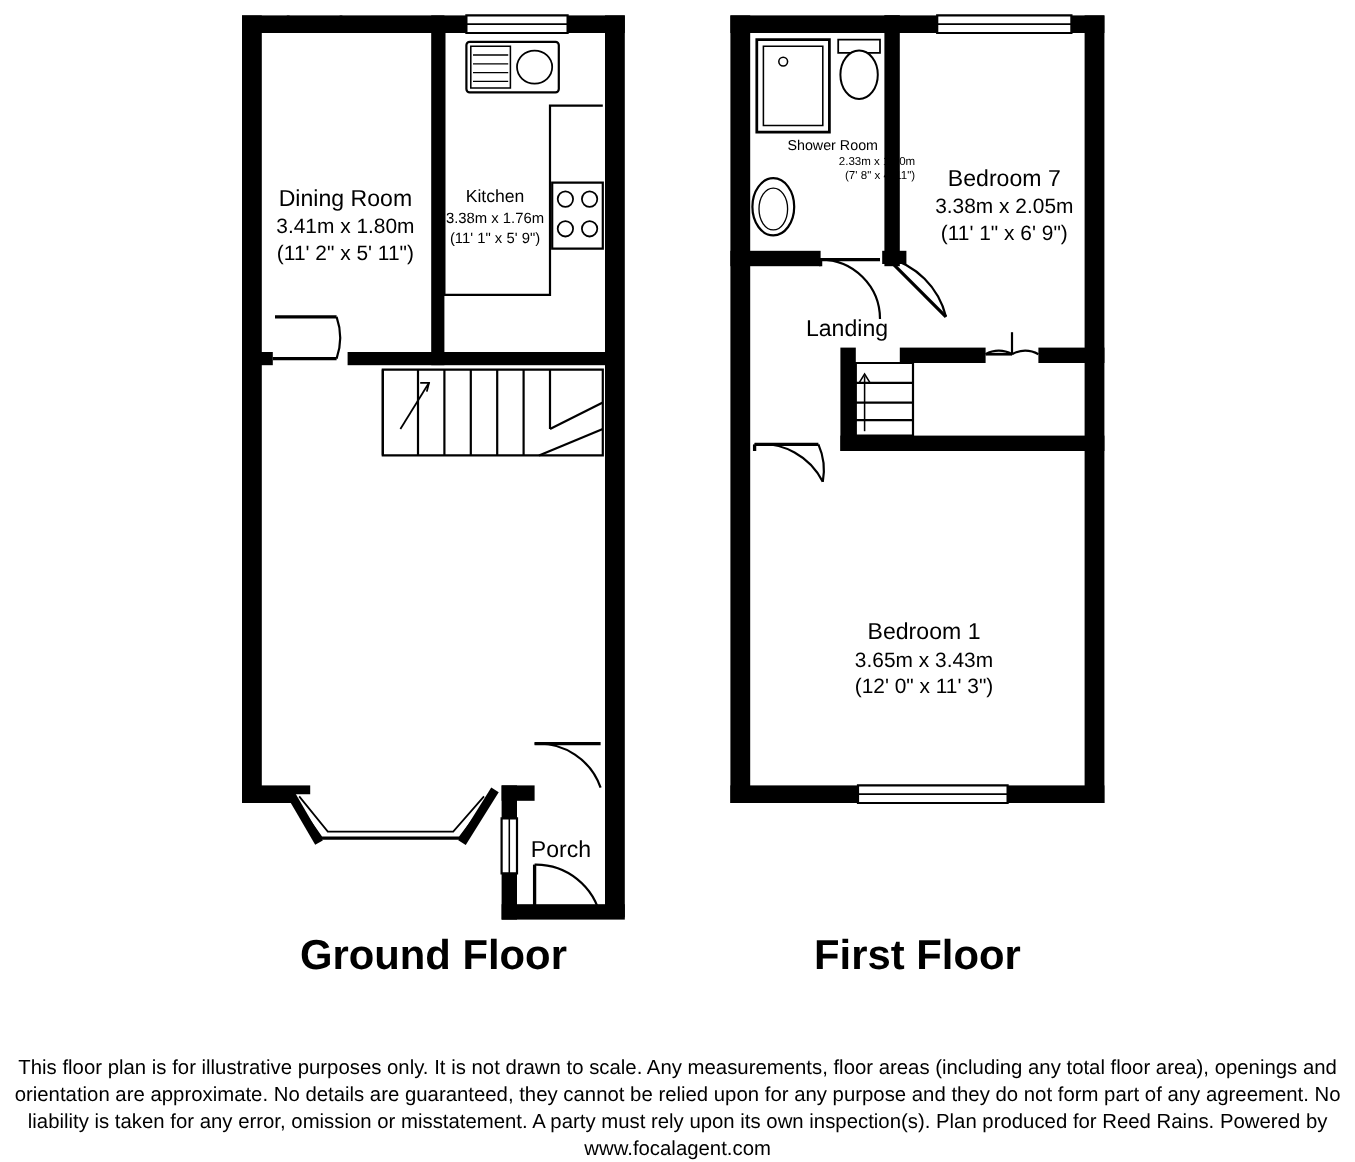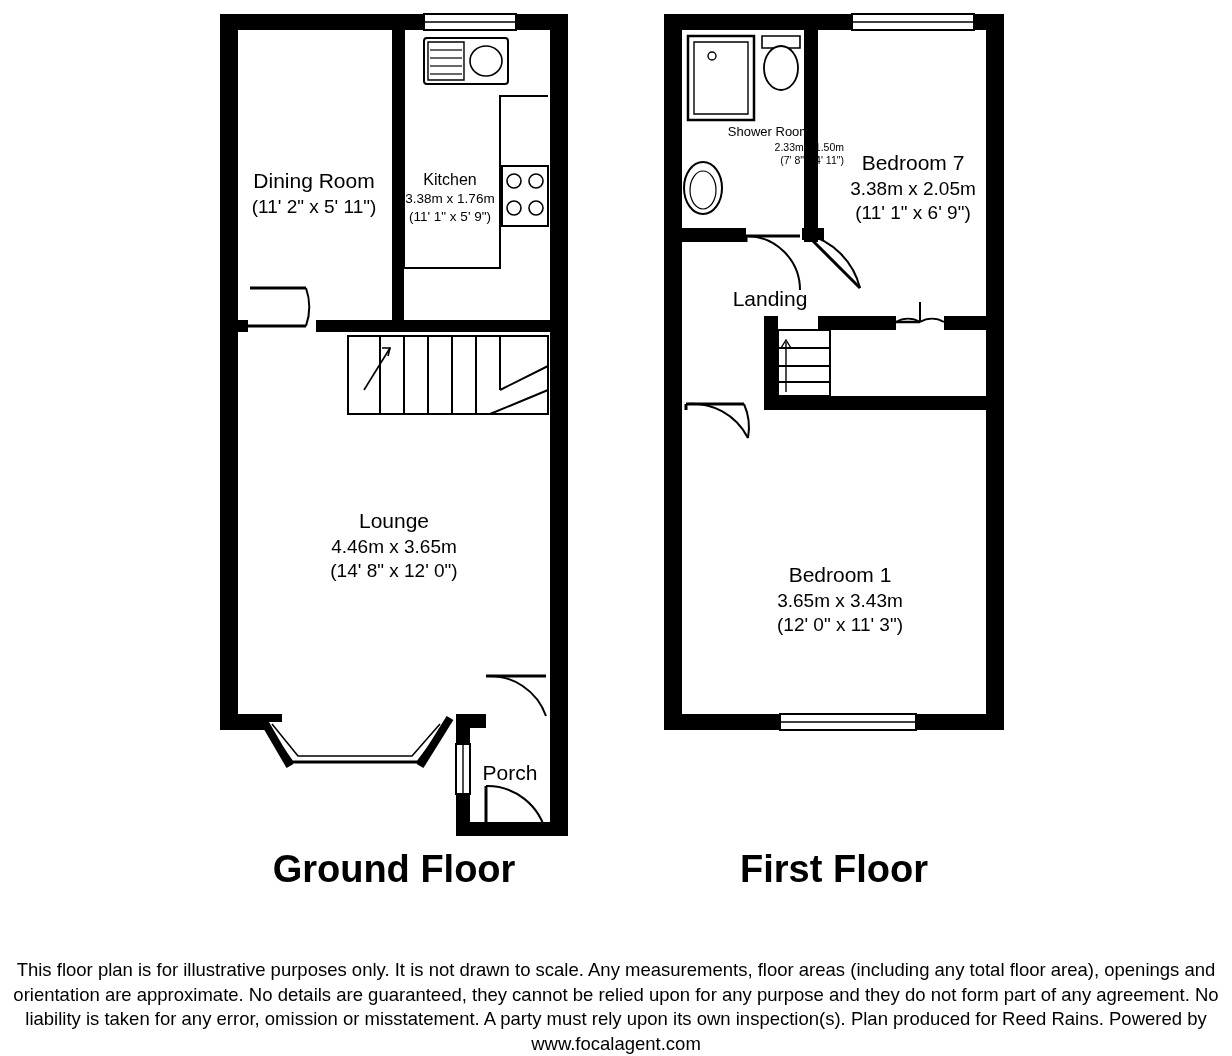--- a/index.html
+++ b/index.html
@@ -205,34 +205,30 @@
         <rect x="502" y="166" width="46" height="60" fill="#ffffff" stroke="#000" stroke-width="2"></rect>
         <circle cx="514" cy="181" r="7" fill="none" stroke="#000" stroke-width="1.6"></circle>
         <circle cx="536" cy="181" r="7" fill="none" stroke="#000" stroke-width="1.6"></circle>
         <circle cx="514" cy="208" r="7" fill="none" stroke="#000" stroke-width="1.6"></circle>
         <circle cx="536" cy="208" r="7" fill="none" stroke="#000" stroke-width="1.6"></circle>
       </g>
     </svg>
 
     <div class="label big" style="left:196px;top:168px;width:236px;text-align:center;">
       <span class="name">Dining Room</span>
+      <span class="dim">3.41m x 1.80m</span>
       <span class="dim">(11' 2" x 5' 11")</span>
     </div>
 
     <div class="label mid" style="left:380px;top:170px;width:140px;">
       <span class="name">Kitchen</span>
       <span class="dim">3.38m x 1.76m</span>
       <span class="dim">(11' 1" x 5' 9")</span>
     </div>
 
-    <div class="label big" style="left:274px;top:508px;width:240px;">
-      <span class="name">Lounge</span>
-      <span class="dim">4.46m x 3.65m</span>
-      <span class="dim">(14' 8" x 12' 0")</span>
-    </div>
 
     <div class="label plain" style="left:470px;top:760px;width:80px;">
       <span class="name">Porch</span>
     </div>
 
     <div class="floor-title" style="left:194px;top:848px;width:400px;">Ground Floor</div>
   </div>
 
   <div class="plan" style="left:620px;top:0;width:612px;height:900px;">
 
@@ -309,21 +305,21 @@
         <rect x="142" y="36" width="38" height="12" fill="#ffffff" stroke="#000" stroke-width="1.6"></rect>
         <ellipse cx="161" cy="68" rx="17" ry="22" fill="#ffffff" stroke="#000" stroke-width="1.8"></ellipse>
       </g>
 
       <g>
         <ellipse cx="83" cy="188" rx="19" ry="26" fill="#ffffff" stroke="#000" stroke-width="2"></ellipse>
         <ellipse cx="83" cy="190" rx="13" ry="19" fill="#ffffff" stroke="#000" stroke-width="1.2"></ellipse>
       </g>
     </svg>
 
-    <div class="label small" style="left:62px;top:124px;width:150px;margin-left:12px;">
+    <div class="label small" style="left:62px;top:124px;width:150px;">
       <span class="name">Shower Room</span>
       <span class="dim">2.33m x 1.50m</span>
       <span class="dim">(7' 8" x 4' 11")</span>
     </div>
 
     <div class="label big" style="left:172px;top:150px;width:242px;">
       <span class="name">Bedroom 7</span>
       <span class="dim">3.38m x 2.05m</span>
       <span class="dim">(11' 1" x 6' 9")</span>
     </div>

